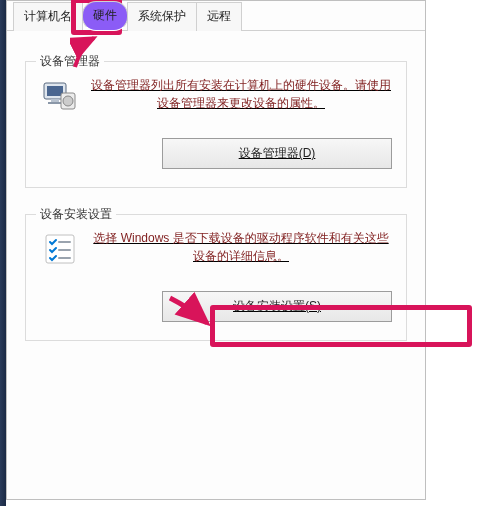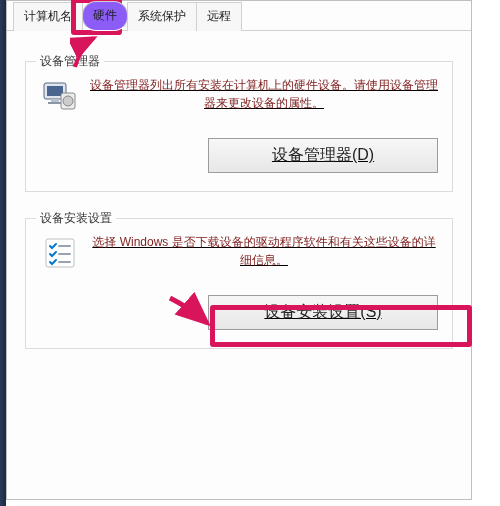--- a/index.html
+++ b/index.html
@@ -10,21 +10,21 @@
     width: 500px;
     height: 506px;
     overflow: hidden;
     position: relative;
     color: #000;
   }
   .window {
     position: absolute;
     left: 6px;
     top: 0;
-    width: 466px;
+    width: 420px;
     height: 500px;
     background: #fdfdfd;
     border: 1px solid #bfbfbf;
   }
   .left-edge-dark {
     position: absolute;
     left: 0; top: 0; width: 6px; height: 506px;
     background: linear-gradient(to right,#2a3b5a,#1b2a44);
   }
   
@@ -96,21 +96,21 @@
     display: flex;
     justify-content: flex-end;
     margin-top: 22px;
   }
   .win-button {
     min-width: 230px;
     padding: 6px 13px;
     background: linear-gradient(#f7f7f7,#e7e7e7);
     border: 1px solid #9c9c9c;
     font-family: inherit;
-    font-size: 16px;
+    font-size: 12px;
     color: #222;
     cursor: pointer;
     text-align: center;
   }
 
   
   .annot-rect {
     position: absolute;
     border: 5px solid #d8145a;
     border-radius: 3px;

